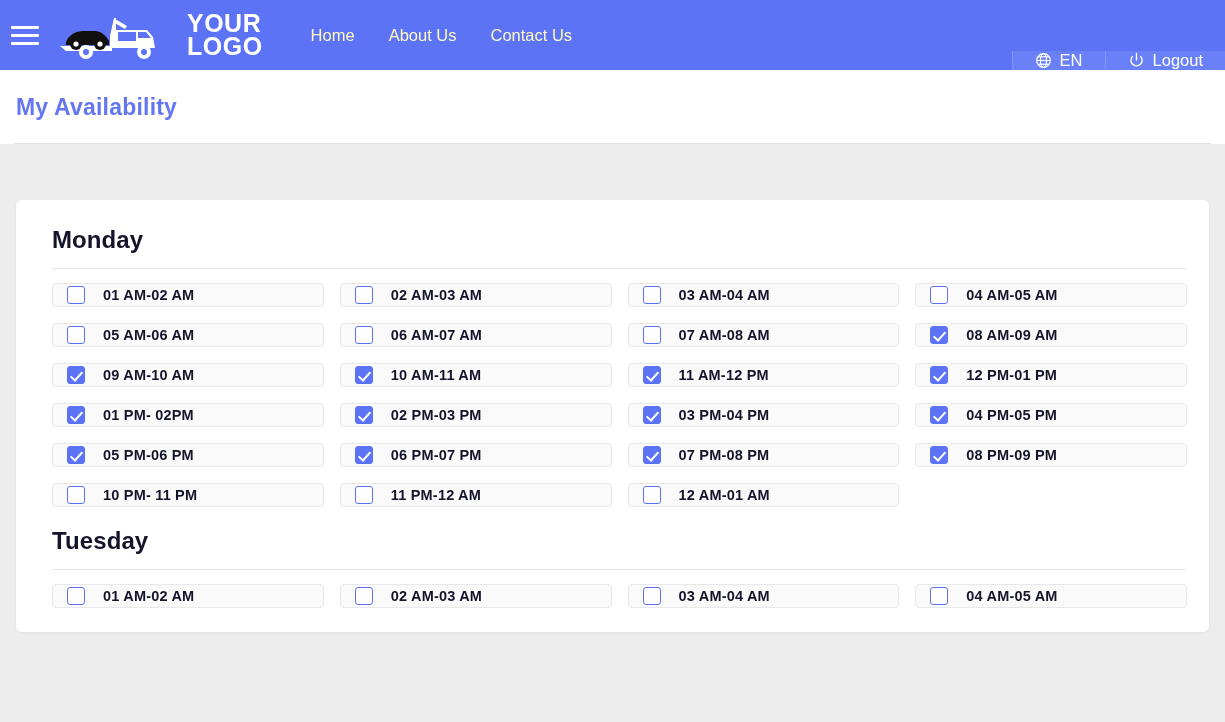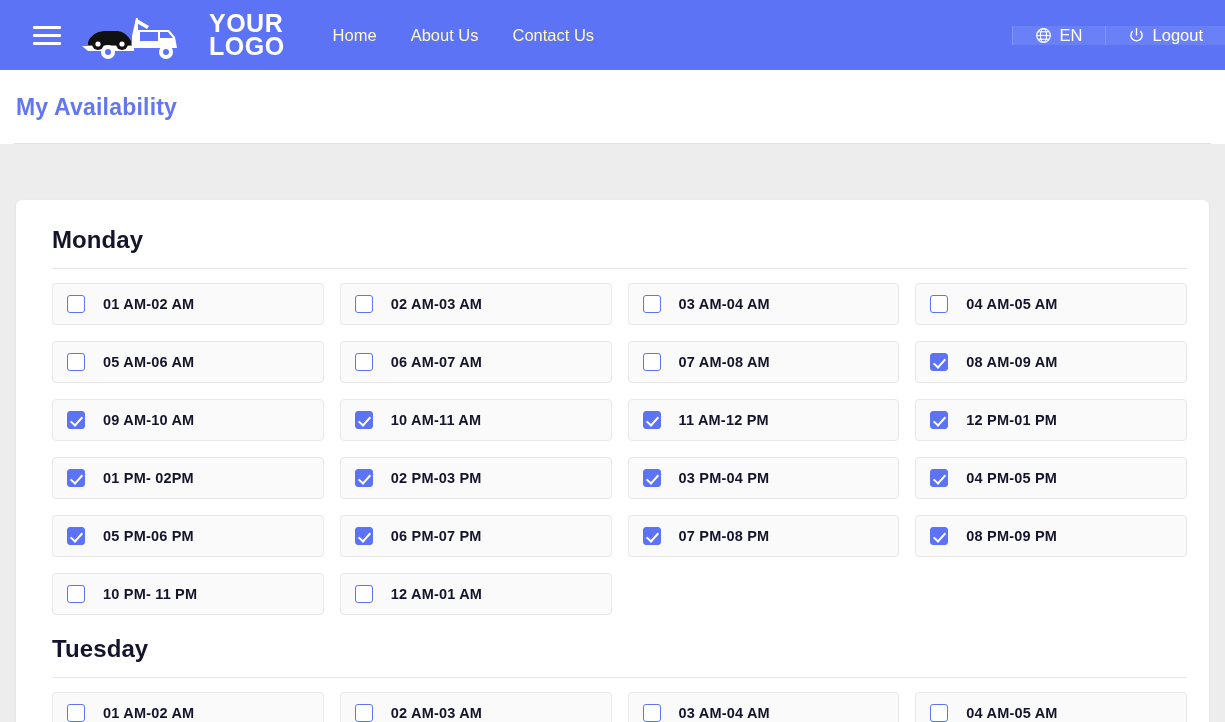--- a/index.html
+++ b/index.html
@@ -11,21 +11,20 @@
     font-family: "Liberation Sans", sans-serif;
   }
 
   
   .navbar {
     height: 70px;
     background: #5c73f6;
     display: flex;
     align-items: stretch;
     position: relative;
-    padding-left: 22px;
   }
   .nav-left {
     display: flex;
     align-items: center;
     padding-left: 8px;
   }
   .hamburger {
     width: 34px;
     height: 26px;
     display: flex;
@@ -69,21 +68,21 @@
     font-size: 16.5px;
     font-weight: 400;
     text-decoration: none;
     cursor: pointer;
     white-space: nowrap;
   }
 
   .nav-right {
     margin-left: auto;
     display: flex;
-    align-items: center;
+    align-items: flex-end;
     border-radius: 15px;
   }
   .nav-right-item {
     display: flex;
     align-items: center;
     gap: 8px;
     padding: 0 22px;
     color: #ffffff;
     font-size: 16.5px;
     cursor: pointer;
@@ -145,21 +144,21 @@
   .slot-grid {
     display: grid;
     grid-template-columns: repeat(4, 1fr);
     gap: 16px;
     padding-left: 14px;
   }
   .slot {
     background: #fafafa;
     border: 1px solid #e8e8e8;
     border-radius: 4px;
-    height: 42px;
+    height: 24px;
     display: flex;
     align-items: center;
     padding: 0 14px;
     gap: 18px;
     cursor: pointer;
   }
   .cb {
     width: 18px;
     height: 18px;
     border-radius: 3px;
@@ -348,20 +347,24 @@
             <div class="slot">
               <div class="cb checked"></div>
               <span class="slot-label">08 PM-09 PM</span>
             </div>
             <div class="slot">
               <div class="cb"></div>
               <span class="slot-label">10 PM- 11 PM</span>
             </div>
             <div class="slot">
               <div class="cb"></div>
+              <span class="slot-label">11 PM-12 AM</span>
+            </div>
+            <div class="slot">
+              <div class="cb"></div>
               <span class="slot-label">12 AM-01 AM</span>
             </div>
           </div>
         </div>
         <div class="day-block">
           <div class="day-title">Tuesday</div>
           <div class="day-divider"></div>
           <div class="slot-grid">
             <div class="slot">
               <div class="cb"></div>

